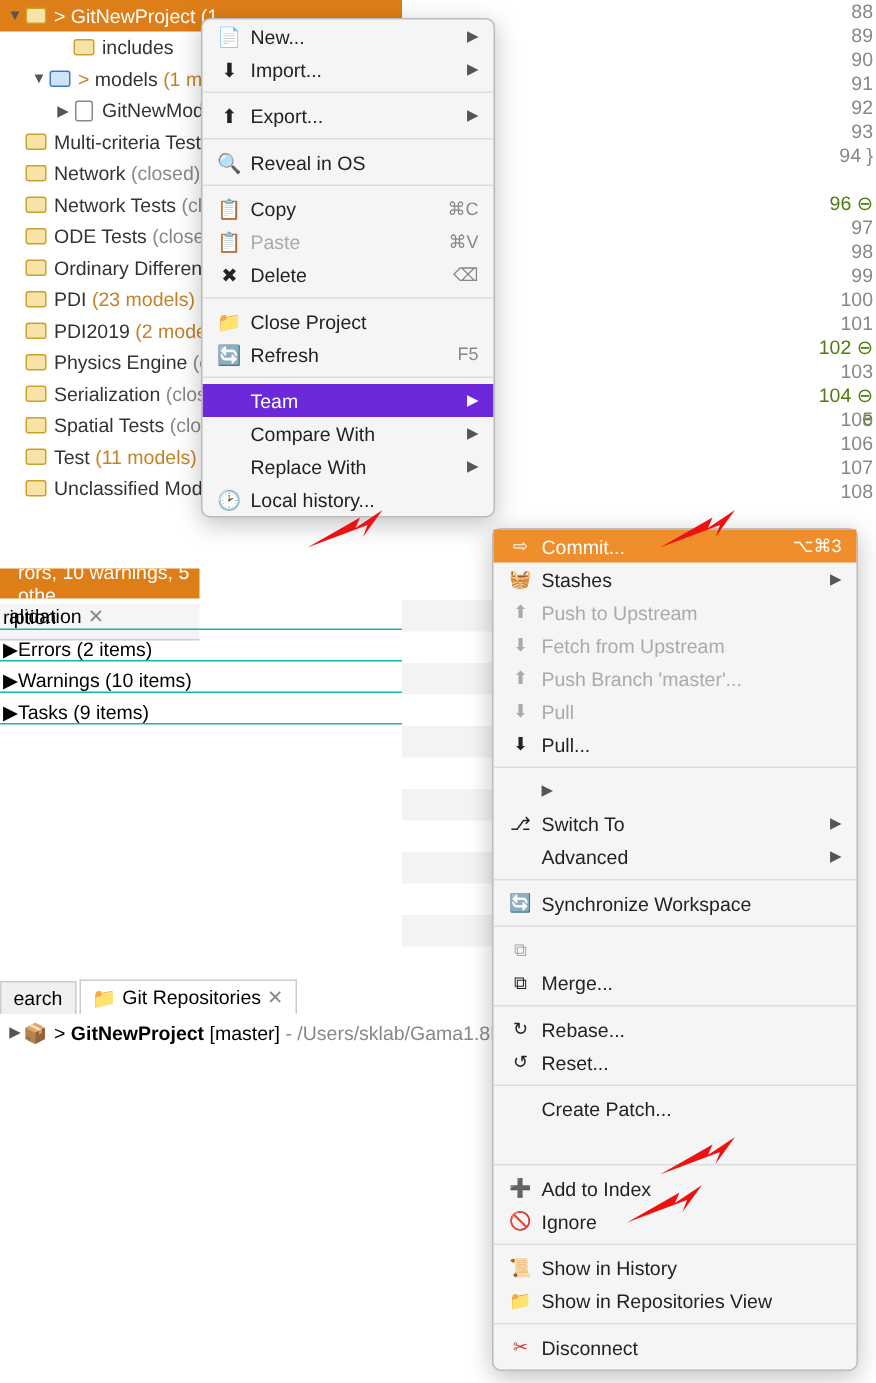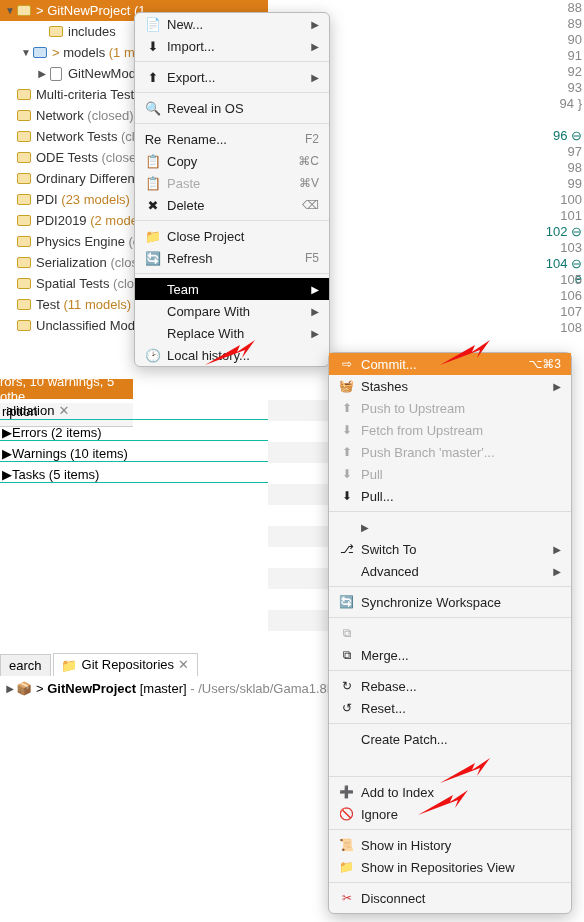--- a/index.html
+++ b/index.html
@@ -9,34 +9,34 @@
 .tree-row.sel { background:#de7e18; color:#fff; }
 .tree-icon { width:16px; height:16px; margin-right:4px; display:inline-flex; align-items:center; justify-content:center; }
 .folder-icon { background:#f7e3a8; border:1px solid #c9a227; border-radius:2px; width:14px; height:11px; }
 .folder-icon.blue { background:#cfe3f7; border-color:#3b7ac9; }
 .model-icon { background:#fff; border:1px solid #888; border-radius:2px; width:12px; height:14px; }
 .twisty { width:12px; display:inline-block; color:#555; font-size:10px; text-align:center; }
 .decor { color:#c08327; }
 .gray { color:#888; }
 .validation-tab { position:absolute; left:0; top:355px; height:24px; display:flex; align-items:flex-start; padding:0 6px; border-bottom:1px solid #ccc; background:#f5f5f5; width:133px;margin-top:48px; }
 .validation-tab .close { margin-left:4px; color:#888; }
-.errbar { position:absolute; left:0; top:379px; width:133px; height:20px; background:#de7e18; color:#fff; display:flex; align-items:center; padding-left:0; font-size:12px; overflow:hidden; }
+.errbar { position:absolute; left:0; top:379px; width:133px; height:20px; background:#de7e18; color:#fff; display:flex; align-items:center; padding-left:12px; font-size:12px; overflow:hidden; }
 .err-list { position:absolute; left:0; top:399px; width:268px; }
 .err-list div { height:21px; display:flex; align-items:flex-end; padding-left:2px; border-bottom:1px solid #14b8a6; }
 .bottom-tabs { position:absolute; left:0; top:652px; display:flex; height:24px; align-items:flex-end; }
 .btab { padding:3px 8px; background:#f0f0f0; border:1px solid #ccc; border-bottom:none; margin-right:2px; display:flex; align-items:flex-start; }
 .btab.active { background:#fff; }
 .repo-line { position:absolute; left:0; top:678px; height:20px; display:flex; align-items:center; padding-left:4px; }
 .repo-line .path { color:#888; }
 .right-gutter { position:absolute; right:0; top:0; width:40px; height:160px; text-align:right; color:#888; font-family:Menlo,monospace; font-size:12px; }
 .right-gutter div { height:16px; padding-right:2px; }
-.right-gutter .mark { color:#0f766e; }
+.right-gutter .mark { color:#4d7c0f; }
 .ctx-menu { position:absolute; left:134px; top:12px; width:196px; background:#f5f5f5; border:1px solid #bbb; border-radius:6px; box-shadow:0 4px 16px rgba(0,0,0,0.25); overflow:hidden; }
 .ctx-item { display:flex; align-items:center; height:22px; padding:0 10px 0 8px; color:#222; }
-.ctx-item.sel { background:#000000; color:#fff; }
+.ctx-item.sel { background:#6d28d9; color:#fff; }
 .ctx-item.disabled { color:#aaa; }
 .ctx-sep { height:1px; background:#ddd; margin:4px 0; }
 .ctx-icon { width:20px; height:16px; margin-right:4px; display:inline-flex; align-items:center; justify-content:center; }
 .ctx-label { flex:1; }
 .ctx-short { color:#888; font-size:12px; }
 .ctx-arrow { font-size:10px; color:#555; }
 .ctx-item.sel .ctx-arrow { color:#fff; }
 .submenu { position:absolute; left:328px; top:352px; width:244px; background:#f5f5f5; border:1px solid #bbb; border-radius:6px; box-shadow:0 4px 16px rgba(0,0,0,0.25); padding-bottom:4px; }
 .sub-item { display:flex; align-items:center; height:22px; padding:0 10px 0 8px; color:#222; }
 .sub-item.sel { background:#ef8e2a; color:#fff; }
@@ -179,21 +179,21 @@
 </div>
 <div class="errbar">
   <span>rors, 10 warnings, 5 othe</span>
 </div>
 <div class="err-list">
   <div>
       <span>ription</span>
     </div>
   <div>▶ <span>Errors (2 items)</span></div>
   <div>▶ <span>Warnings (10 items)</span></div>
-  <div>▶ <span>Tasks (5 items)</span></div>
+  <div>▶ <span>Tasks (9 items)</span></div>
 </div>
 
 <div class="stripes">
   <div></div>
     <div></div>
     <div></div>
     <div></div>
     <div></div>
     <div></div>
     <div></div>
@@ -261,25 +261,20 @@
       <span class="ctx-label">Export...</span>
       <span class="ctx-arrow">▶</span>
     </div>
   <div class="ctx-sep"></div>
   <div class="ctx-item">
       <span class="ctx-icon">🔍</span>
       <span class="ctx-label">Reveal in OS</span>
     </div>
   <div class="ctx-sep"></div>
   <div class="ctx-item">
-      <span class="ctx-icon">Re</span>
-      <span class="ctx-label">Rename...</span>
-      <span class="ctx-short">F2</span>
-    </div>
-  <div class="ctx-item">
       <span class="ctx-icon">📋</span>
       <span class="ctx-label">Copy</span>
       <span class="ctx-short">⌘C</span>
     </div>
   <div class="ctx-item disabled">
       <span class="ctx-icon">📋</span>
       <span class="ctx-label">Paste</span>
       <span class="ctx-short">⌘V</span>
     </div>
   <div class="ctx-item">

